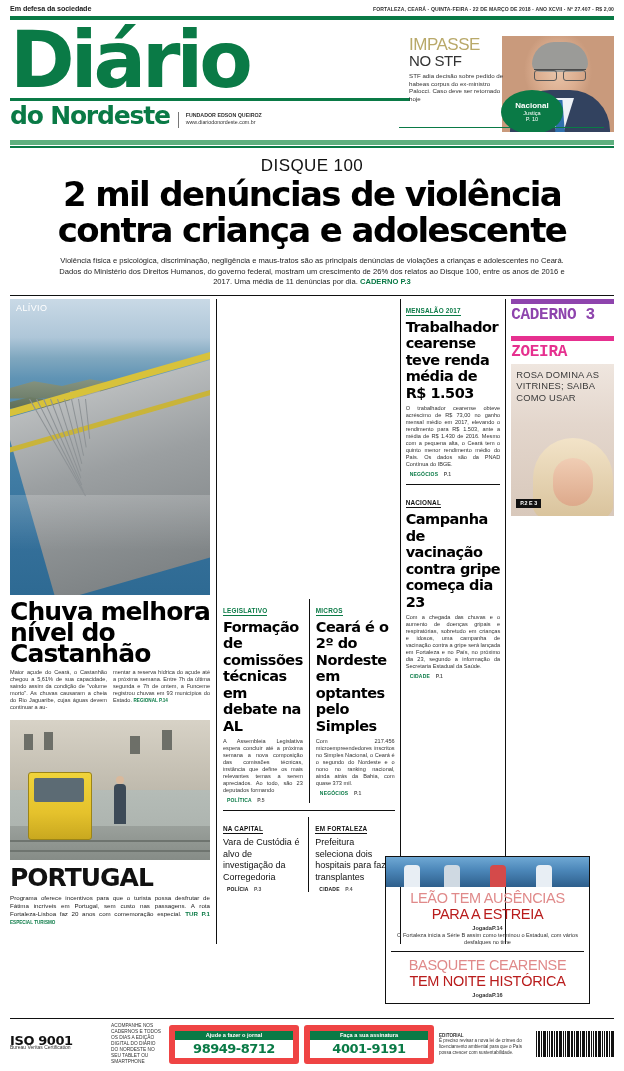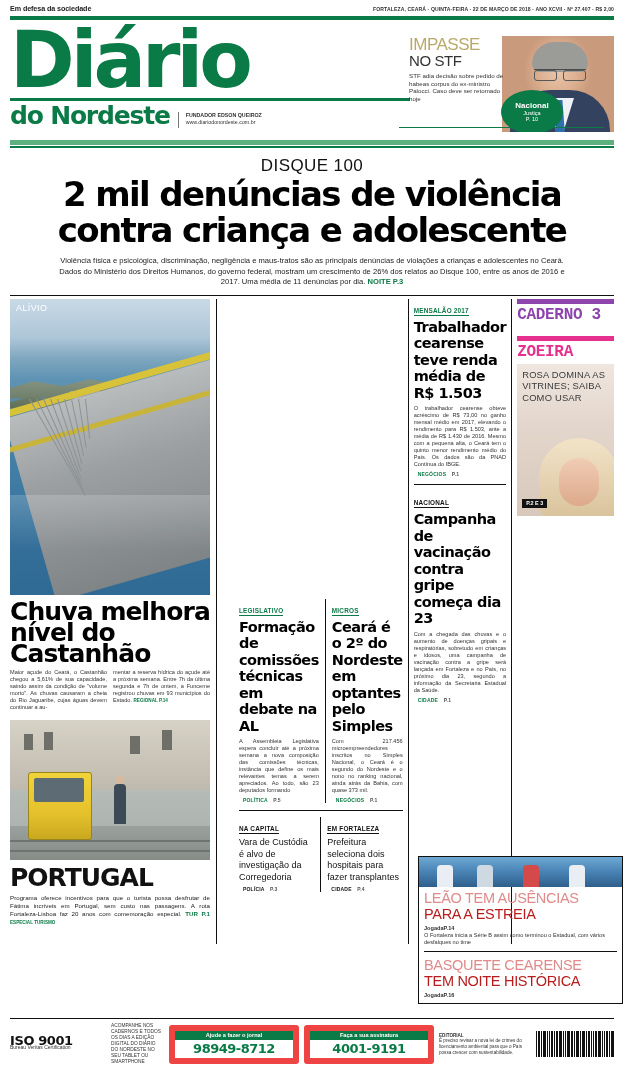--- a/index.html
+++ b/index.html
@@ -51,21 +51,21 @@
   .lead{padding:6px 10px 0 10px;text-align:center;}
   .kicker{font-size:17px;letter-spacing:.4px;color:#111;font-weight:400;font-family:"Liberation Sans",sans-serif;}
   .head1,.head2{font-family:"DejaVu Sans",sans-serif;font-weight:700;font-size:34px;line-height:36px;letter-spacing:-1.6px;color:#000;}
   .lead-sub{font-size:7.6px;line-height:10.5px;color:#222;margin:8px 48px 0 48px;text-align:center;}
   .lead-sub b.cid{color:#0a7a46;font-weight:700;}
   .hr-thin{height:1px;background:#111;margin:7px 10px 0 10px;}
 
   
   .grid{display:flex;padding:0 10px;margin-top:3px;height:645px;box-sizing:border-box;}
   .colA{width:200px;}
-  .colB{width:187px;border-left:1px solid #111;padding-left:22px;margin-left:6px;}
+  .colB{width:187px;border-left:1px solid #111;padding-left:6px;margin-left:6px;}
   .colD{width:103px;border-left:1px solid #111;padding-left:5px;margin-left:5px;}
   .colE{width:112px;border-left:1px solid #111;padding-left:5px;margin-left:5px;}
 
   
   .alivio-label{font-size:9px;color:#fff;position:absolute;left:6px;top:4px;letter-spacing:.4px;}
   .photo{position:relative;overflow:hidden;}
   .bridge{height:296px;width:200px;background:
      linear-gradient(180deg,#c9d9e6 0%,#aec6d8 13%,#7fa7bf 20%,#5f93b4 27%,#4e87ab 40%,#3f7ba3 62%,#35709a 80%,#2e6a93 100%);
   }
   .bg-hills{position:absolute;left:0;top:74px;width:200px;height:26px;background:linear-gradient(180deg,#8d9a86,#6f7f6c);clip-path:polygon(0 60%,12% 34%,26% 52%,40% 26%,55% 46%,70% 30%,85% 50%,100% 38%,100% 100%,0 100%);}
@@ -205,21 +205,21 @@
   </div>
   <div class="greenrule2"></div>
   <div class="greenrule3"></div>
 
   <div class="lead">
     <div class="kicker">DISQUE 100</div>
     <div class="head1">2 mil denúncias de violência</div>
     <div class="head2">contra criança e adolescente</div>
     <div class="lead-sub">
       <span>Violência física e psicológica, discriminação, negligência e maus-tratos são as principais denúncias de violações a crianças e adolescentes no Ceará. Dados do Ministério dos Direitos Humanos, do governo federal, mostram um crescimento de 26% dos relatos ao Disque 100, entre os anos de 2016 e 2017. Uma média de 11 denúncias por dia.</span>
-      <b class="cid">NOITE P.3</b>
+      <b class="cid">CADERNO P.3</b>
     </div>
   </div>
   <div class="hr-thin"></div>
 
   <div class="grid">
 
     <div class="colA">
       <div class="photo bridge">
         <div class="bg-hills"></div>
         <div class="bg-hills2"></div>
@@ -360,21 +360,21 @@
         <div class="card-photo cp2">
           <div class="hair"></div>
           <div class="face"></div>
           <div class="card-over dark">ROSA DOMINA AS VITRINES; SAIBA COMO USAR</div>
           <div class="pg-chip light">P.2 E 3</div>
         </div>
       </div>
     </div>
   </div>
 
-  <div style="position:absolute;left:418px;top:850px;width:205px;">
+  <div style="position:absolute;left:385px;top:850px;width:205px;text-align:center;">
     <div class="sports">
       <div class="sp-photo">
         <div class="sp-p" style="left:18px"></div>
         <div class="sp-p" style="left:58px;background:#cfd9e2"></div>
         <div class="sp-p" style="left:104px;background:#d44a4a"></div>
         <div class="sp-p" style="left:150px"></div>
       </div>
       <div class="sp-pad">
         <div class="sp-h1">LEÃO TEM AUSÊNCIAS</div>
         <div class="sp-h2">PARA A ESTREIA</div>

